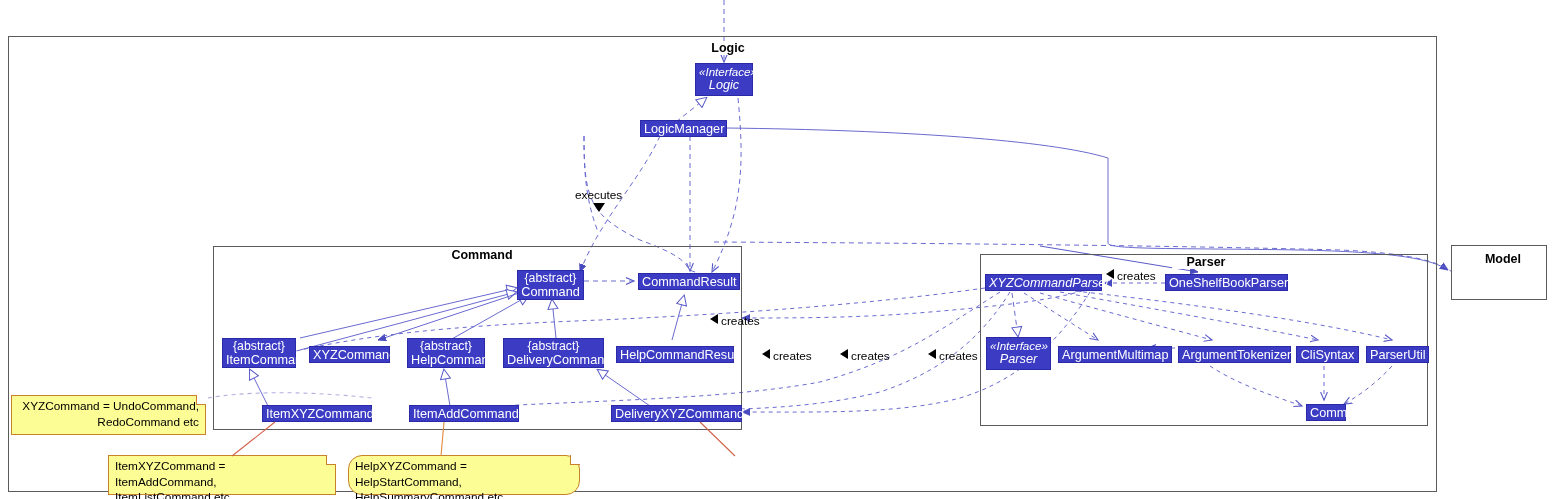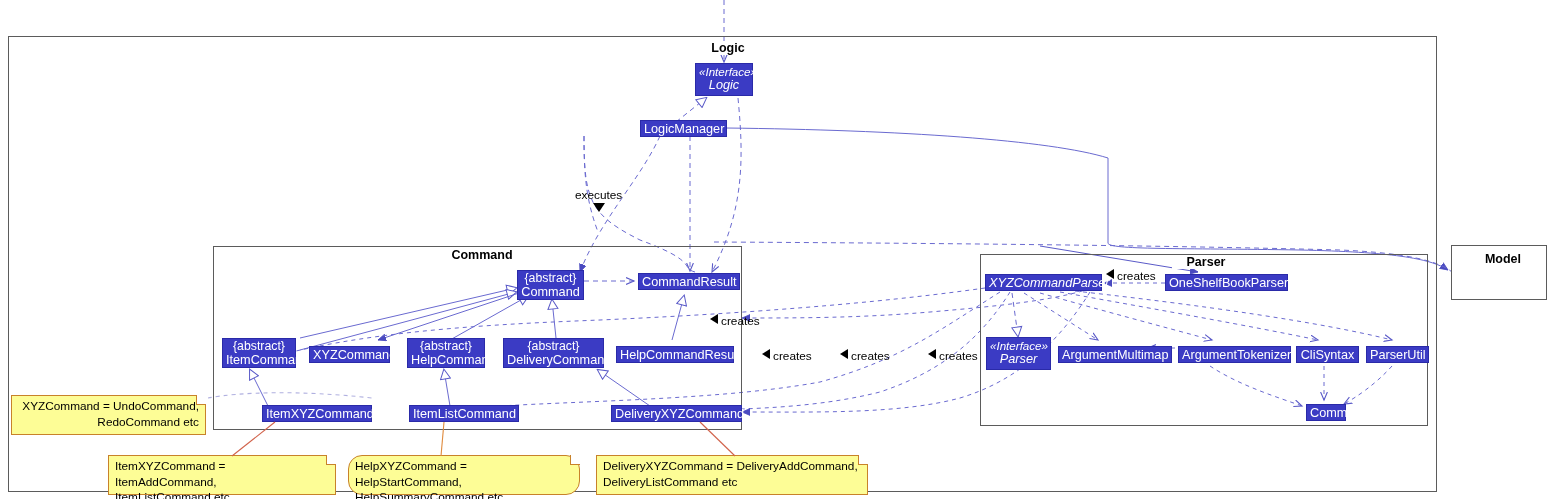--- a/index.html
+++ b/index.html
@@ -161,21 +161,21 @@
 
   <div class="cls" style="left:616px;top:346px;width:118px;height:17px;line-height:15px;">
     <span>HelpCommandResult</span>
   </div>
 
   <div class="cls" style="left:262px;top:405px;width:110px;height:17px;line-height:15px;">
     <span>ItemXYZCommand</span>
   </div>
 
   <div class="cls" style="left:409px;top:405px;width:110px;height:17px;line-height:15px;">
-    <span>ItemListCommand</span>
+    <span>ItemAddCommand</span>
   </div>
 
   <div class="cls" style="left:611px;top:405px;width:131px;height:17px;line-height:15px;">
     <span>DeliveryXYZCommand</span>
   </div>
 
   <div class="cls" style="left:985px;top:274px;width:117px;height:17px;line-height:15px;font-style:italic;">
     <span>XYZCommandParser</span>
   </div>
 
@@ -235,22 +235,20 @@
 
   <div class="note" style="left:11px;top:395px;width:195px;height:40px;text-align:right;">XYZCommand = UndoCommand,
 RedoCommand etc</div>
 
   <div class="note" style="left:108px;top:455px;width:228px;height:40px;">ItemXYZCommand = ItemAddCommand,
 ItemListCommand etc</div>
 
   <div class="note" style="left:348px;top:455px;width:232px;height:40px;border-radius:14px;">HelpXYZCommand = HelpStartCommand,
 HelpSummaryCommand etc</div>
 
-  <div class="note" style="left:596px;top:455px;width:272px;height:40px;">DeliveryXYZCommand = DeliveryAddCommand,
-DeliveryListCommand etc</div>
 
   <svg style="position:absolute;left:0;top:0;width:1553px;height:499px;pointer-events:none;">
     <g stroke-width="1.1" fill="none">
       <path d="M208,398 C240,392 300,390 372,398" stroke="#b0b0e0" stroke-dasharray="4,4"></path>
       <path d="M275,422 L232,456" stroke="#d1624a"></path>
       <path d="M444,422 L441,456" stroke="#e08a3c"></path>
       <path d="M700,422 L735,456" stroke="#d1624a"></path>
     </g>
   </svg>
 

